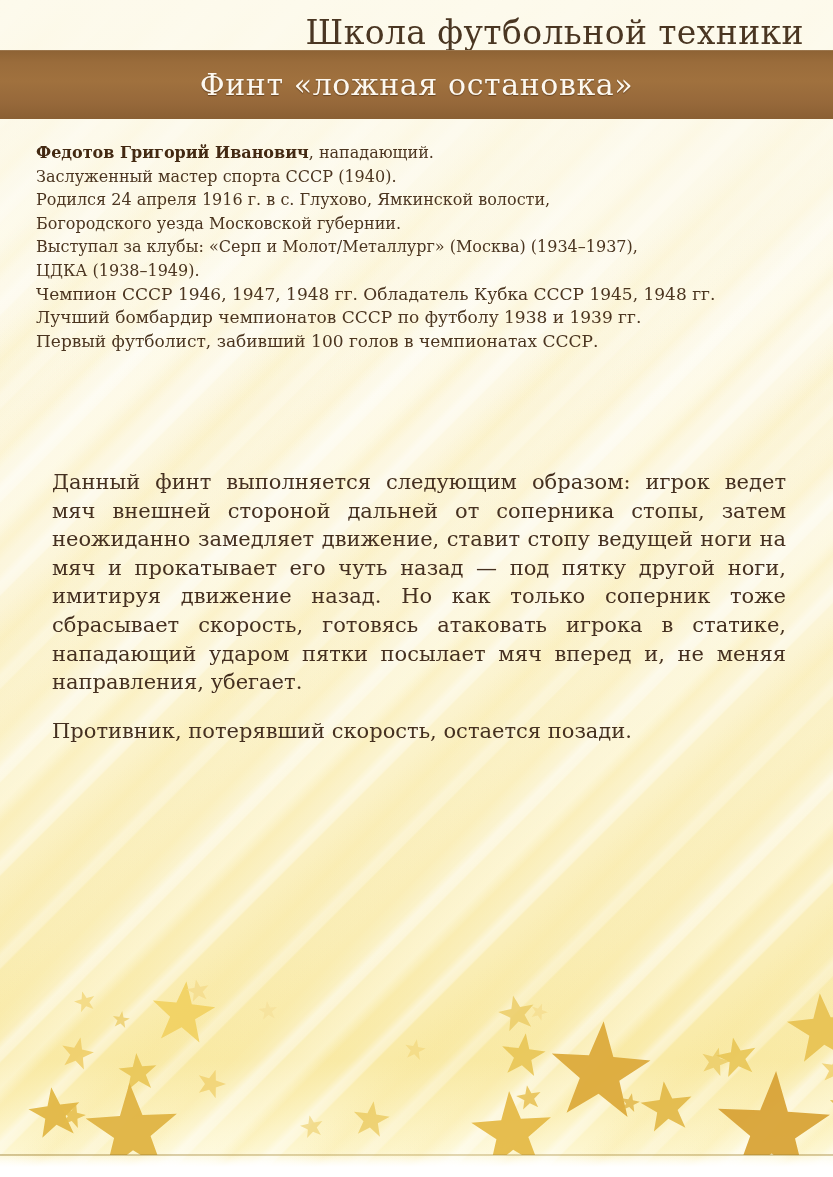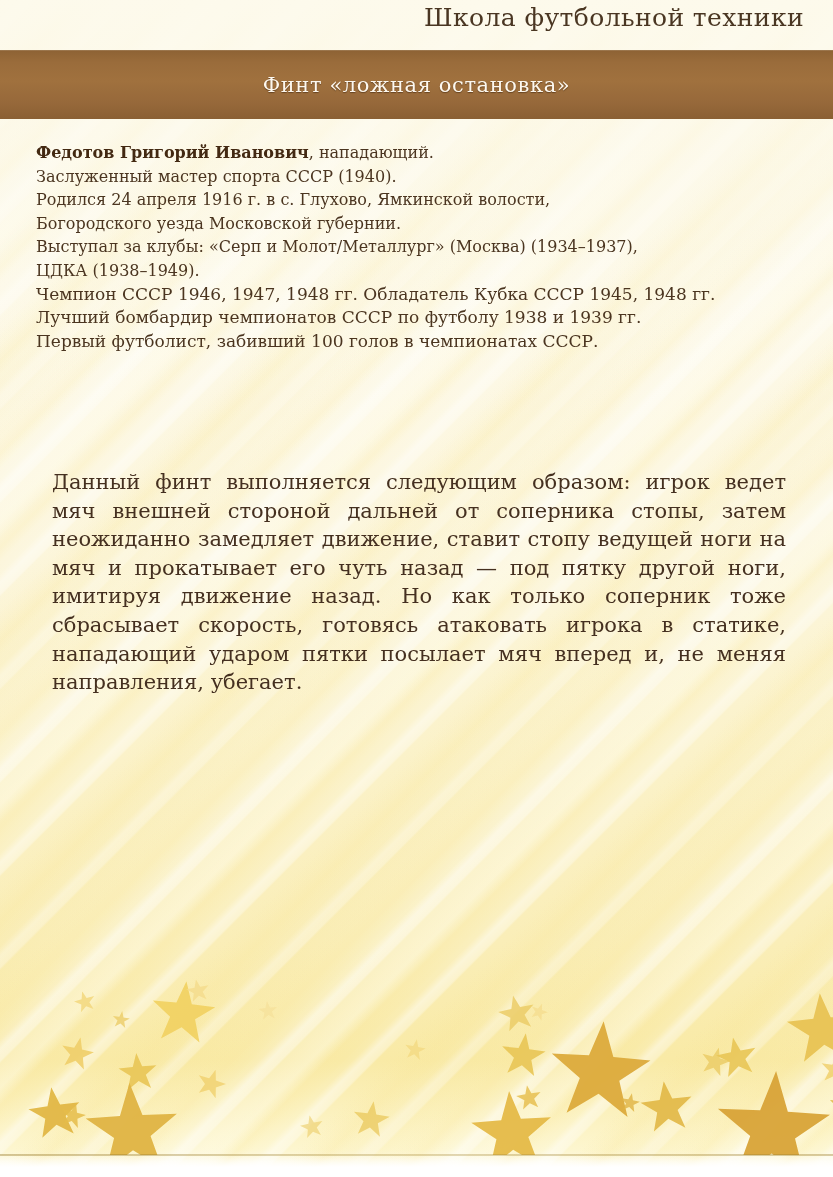--- a/index.html
+++ b/index.html
@@ -88,23 +88,23 @@
 
   
   .header {
     position: absolute;
     top: 0; left: 0; right: 0;
     height: 48px;
   }
   .header-title {
     position: absolute;
     right: 29px;
-    top: 3px;
-    font-family: "DejaVu Serif", serif;
-    font-size: 25px;
+    top: 13px;
+    font-family: "DejaVu Serif", serif;
+    font-size: 33px;
     color: #4a3622;
     letter-spacing: .4px;
     white-space: nowrap;
   }
 
   
   .banner {
     position: absolute;
     left: 0; right: 0;
     top: 50px;
@@ -116,21 +116,21 @@
         #a0713e 45%,
         #96683a 78%,
         #8a5f33 100%);
     box-shadow: inset 0 1px 0 rgba(255,255,255,0.12);
     display: flex;
     align-items: center;
     justify-content: center;
   }
   .banner-title {
     font-family: "DejaVu Serif", serif;
-    font-size: 21px;
+    font-size: 30px;
     color: #fdf8ef;
     letter-spacing: .6px;
     text-shadow: 0 1px 1px rgba(60,35,12,0.55);
     white-space: nowrap;
   }
 
   
   .bio {
     position: absolute;
     left: 36px;
@@ -213,20 +213,21 @@
       <div class="bio-line"><span>Богородского уезда Московской губернии.</span></div>
       <div class="bio-line"><span>Выступал за клубы: «Серп и Молот/Металлург» (Москва) (1934–1937),</span></div>
       <div class="bio-line"><span>ЦДКА (1938–1949).</span></div>
       <div class="bio-line small"><span>Чемпион СССР 1946, 1947, 1948 гг. Обладатель Кубка СССР 1945, 1948 гг.</span></div>
       <div class="bio-line small"><span>Лучший бомбардир чемпионатов СССР по футболу 1938 и 1939 гг.</span></div>
       <div class="bio-line small"><span>Первый футболист, забивший 100 голов в чемпионатах СССР.</span></div>
     </div>
 
   <div class="body-text" id="body-block">
       <p class="para">Данный финт выполняется следующим образом: игрок ведет мяч внешней стороной дальней от соперника стопы, затем неожиданно замедляет движение, ставит стопу ведущей ноги на мяч и прокатывает его чуть назад — под пятку другой ноги, имитируя движение назад. Но как только соперник тоже сбрасывает скорость, готовясь атаковать игрока в статике, нападающий ударом пятки посылает мяч вперед и, не меняя направления, убегает.</p>
+      <p class="para last">Противник, потерявший скорость, остается позади.</p>
     </div>
 
   <div class="stars-band" id="stars-band">
       <svg class="star" width="54" height="54" viewBox="0 0 54 54" style="left: 28px; top: 112px; opacity: 0.95; transform: rotate(-8deg);">
         <path d="M27.00 0.00 L33.35 18.26 L52.68 18.66 L37.27 30.34 L42.87 48.84 L27.00 37.80 L11.13 48.84 L16.73 30.34 L1.32 18.66 L20.65 18.26 Z" fill="#e2b846"></path>
       </svg>
       <svg class="star" width="34" height="34" viewBox="0 0 34 34" style="left: 60px; top: 62px; opacity: 0.9; transform: rotate(12deg);">
         <path d="M17.00 0.00 L21.00 11.50 L33.17 11.75 L23.47 19.10 L26.99 30.75 L17.00 23.80 L7.01 30.75 L10.53 19.10 L0.83 11.75 L13.00 11.50 Z" fill="#f0cf6a"></path>
       </svg>
       <svg class="star" width="22" height="22" viewBox="0 0 22 22" style="left: 74px; top: 16px; opacity: 0.85; transform: rotate(-15deg);">

